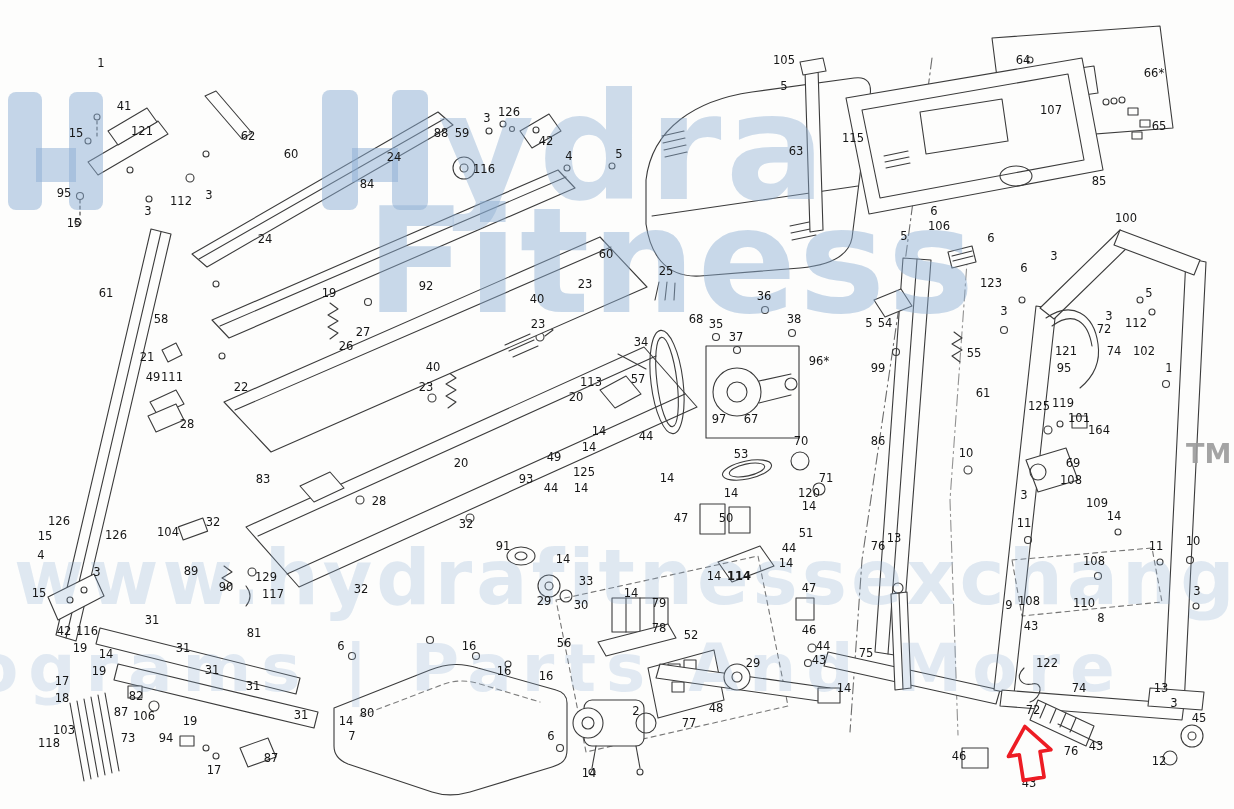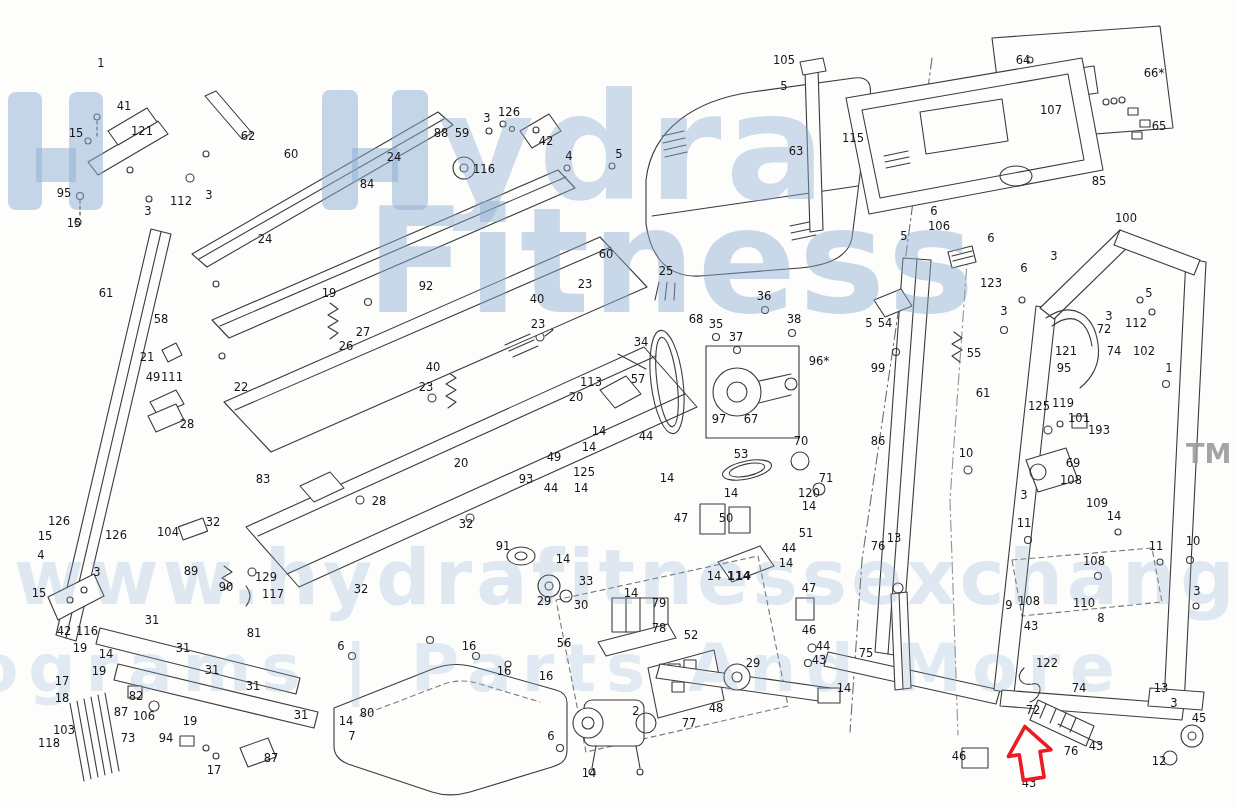--- a/index.html
+++ b/index.html
@@ -515,21 +515,21 @@
       <span class="part-label" style="left: 1136px; top: 324px;">112</span>
       <span class="part-label" style="left: 1104px; top: 330px;">72</span>
       <span class="part-label" style="left: 1066px; top: 352px;">121</span>
       <span class="part-label" style="left: 1064px; top: 369px;">95</span>
       <span class="part-label" style="left: 1114px; top: 352px;">74</span>
       <span class="part-label" style="left: 1144px; top: 352px;">102</span>
       <span class="part-label" style="left: 1169px; top: 369px;">1</span>
       <span class="part-label" style="left: 1039px; top: 407px;">125</span>
       <span class="part-label" style="left: 1063px; top: 404px;">119</span>
       <span class="part-label" style="left: 1079px; top: 419px;">101</span>
-      <span class="part-label" style="left: 1099px; top: 431px;">193</span>
+      <span class="part-label" style="left: 1099px; top: 431px;">164</span>
       <span class="part-label" style="left: 1073px; top: 464px;">69</span>
       <span class="part-label" style="left: 1071px; top: 481px;">108</span>
       <span class="part-label" style="left: 1024px; top: 496px;">3</span>
       <span class="part-label" style="left: 1097px; top: 504px;">109</span>
       <span class="part-label" style="left: 1024px; top: 524px;">11</span>
       <span class="part-label" style="left: 1114px; top: 517px;">14</span>
       <span class="part-label" style="left: 1094px; top: 562px;">108</span>
       <span class="part-label" style="left: 1156px; top: 547px;">11</span>
       <span class="part-label" style="left: 1193px; top: 542px;">10</span>
       <span class="part-label" style="left: 1197px; top: 592px;">3</span>

